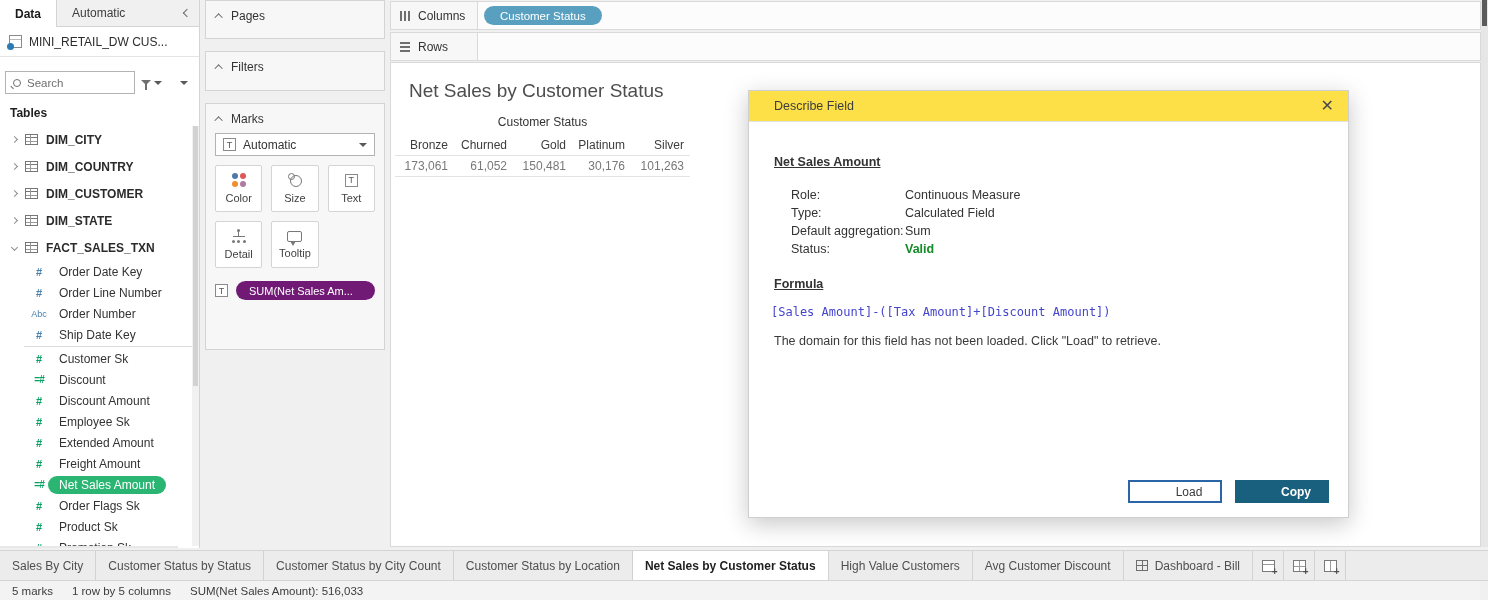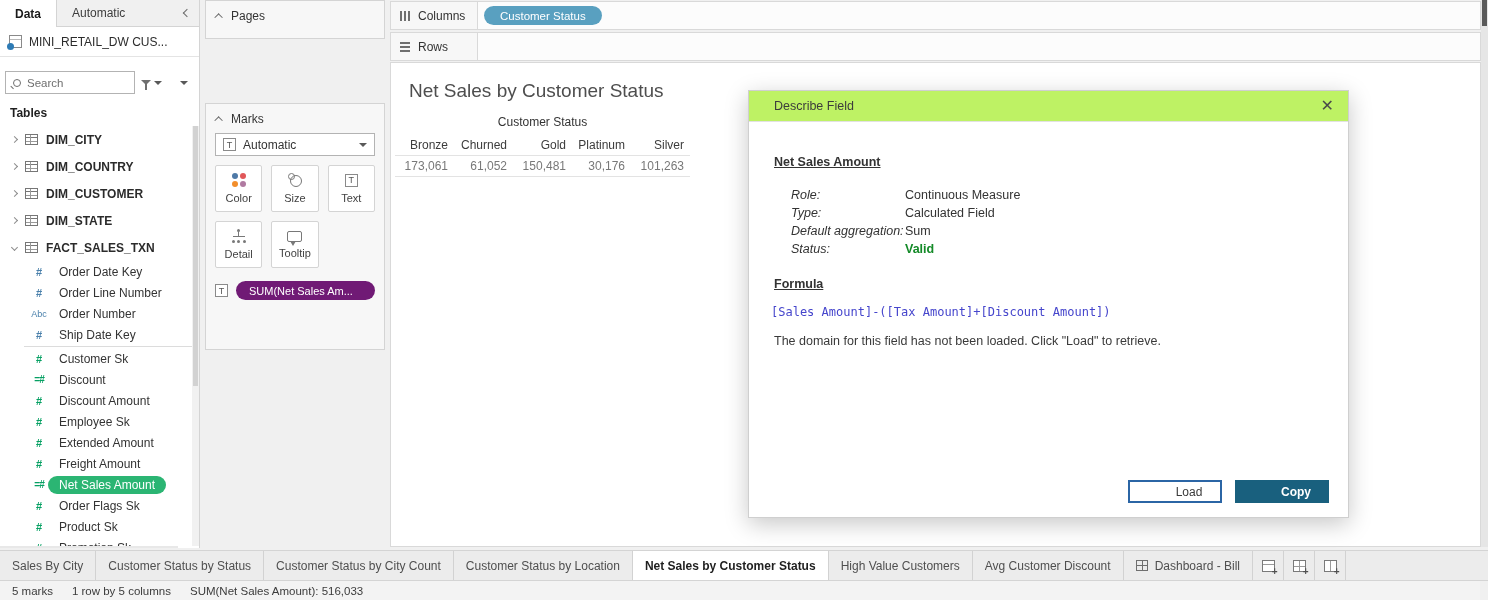--- a/index.html
+++ b/index.html
@@ -99,28 +99,28 @@
   .xtab { position:absolute; left:4px; top:52px; }
   .xtab-chead { width:295px; text-align:center; font-size:12px; color:#333; padding-bottom:6px; }
   .xtab-row { display:flex; }
   .xcell { width:59px; text-align:right; padding:3px 6px 3px 0; font-size:12px; }
   .xtab-row.heads .xcell { color:#3c3c3c; }
   .xtab-row.vals { border-top:1px solid #e3e3e3; border-bottom:1px solid #e3e3e3; }
   .xtab-row.vals .xcell { color:#787878; }
 
   
   .dialog { position:absolute; left:748px; top:90px; width:601px; height:428px; background:#fff; border:1px solid #cfcfcf; box-shadow:0 6px 22px rgba(0,0,0,0.22); }
-  .dlg-h { height:31px; background:#bef264; border-bottom:1px solid #e2e2e2; display:flex; align-items:center; padding:0 14px 0 25px; font-size:12.5px; color:#3c3c3c; }
+  .dlg-h { height:31px; background:#fde047; border-bottom:1px solid #e2e2e2; display:flex; align-items:center; padding:0 14px 0 25px; font-size:12.5px; color:#3c3c3c; }
   .dlg-close { margin-left:auto; font-size:16px; color:#4a4a4a; line-height:1; cursor:default; }
   .dlg-body { position:relative; height:396px; padding:0 25px; font-size:12.5px; color:#333; }
   .fld-name { padding-top:33px; font-weight:bold; }
   .fld-name span, .formula-h span { text-decoration:underline; }
   .props { margin:17px 0 0 17px; }
   .prow { display:flex; line-height:18px; }
-  .plabel { width:114px;font-style:italic; }
+  .plabel { width:114px; }
   .pval.valid { color:#148a28; font-weight:bold; }
   .formula-h { margin-top:19px; font-weight:bold; }
   .formula { margin-top:14px; margin-left:-3px; font-family:"DejaVu Sans Mono",monospace; font-size:12px; color:#4545cc; }
   .domain-note { margin-top:15px; color:#3a3a3a; }
   .dlg-btns { position:absolute; right:19px; bottom:15px; display:flex; gap:13px; }
   .btn { height:23px; min-width:94px; display:flex; align-items:center; justify-content:center; font-size:12px;padding-left:28px; }
   .btn.load { background:#fff; border:2px solid #2b65a5; color:#3a3a3a; }
   .btn.copy { background:#19607e; border:2px solid #19607e; color:#fff; font-weight:bold; }
 
   
@@ -267,20 +267,26 @@
     <div class="h-scroll"></div>
   </div>
 
   <div class="cards-panel">
     <div class="card card-pages">
       <div class="card-h">
           <span class="chev-up"></span>
           <span>Pages</span>
         </div>
     </div>
+    <div class="card card-filters">
+      <div class="card-h">
+          <span class="chev-up"></span>
+          <span>Filters</span>
+        </div>
+    </div>
     <div class="card card-marks">
       <div class="card-h">
           <span class="chev-up"></span>
           <span>Marks</span>
         </div>
       <div class="mark-dd">
         <span class="t-icon">T</span>
         <span>Automatic</span>
         <span class="caret-d"></span>
       </div>

